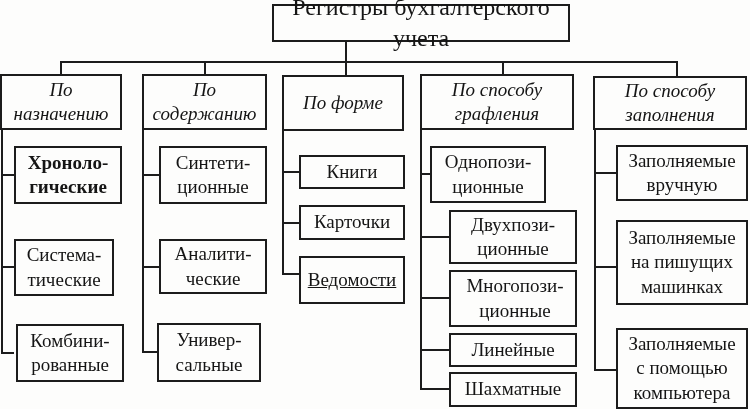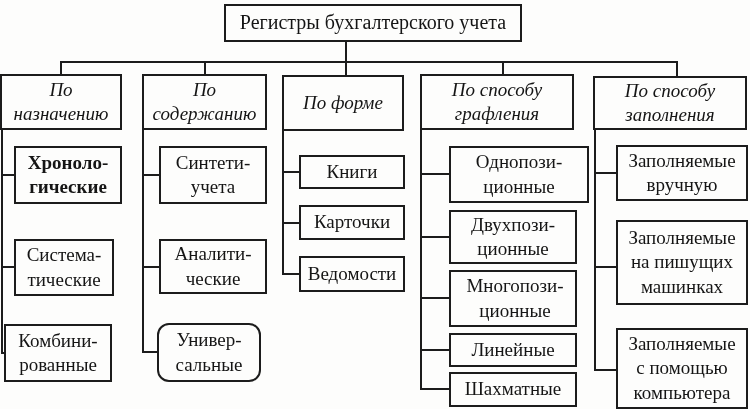--- a/index.html
+++ b/index.html
@@ -20,21 +20,21 @@
     display: flex;
     align-items: center;
     justify-content: center;
     text-align: center;
     white-space: pre-line;
     font-size: 19px;
     line-height: 1.28;
     padding: 1px 2px;
   }
   .hdr { font-style: italic; }
-  .root { font-size: 20px; }
+  .root { font-size: 24px; margin-left: 48px; }
   .ln { position: absolute; background: #1c1c1c; }
 </style>
 </head>
 <body>
 
 <div class="canvas">
 
   <div class="box root" style="left:224px; top:4px; width:298px; height:38px;"><span>Регистры бухгалтерского учета</span></div>
 
   <div class="ln" style="left:345px; top:42px; width:2px; height:34px;"></div>
@@ -47,54 +47,54 @@
   <div class="box hdr" style="left:0px; top:74px; width:122px; height:56px;"><span>По
 назначению</span></div>
   <div class="ln" style="left:1px; top:130px; width:2px; height:223px;"></div>
   <div class="ln" style="left:1px; top:174px; width:13px; height:2px;"></div>
   <div class="ln" style="left:1px; top:266px; width:13px; height:2px;"></div>
   <div class="ln" style="left:1px; top:352px; width:13px; height:2px;"></div>
   <div class="box" style="left:14px; top:146px; width:108px; height:58px;font-weight:bold;"><span>Хроноло-
 гические</span></div>
   <div class="box" style="left:14px; top:239px; width:100px; height:57px;"><span>Система-
 тические</span></div>
-  <div class="box" style="left:4px; top:324px; width:108px; height:58px;"><span>Комбини-
+  <div class="box" style="left:16px; top:324px; width:108px; height:58px;"><span>Комбини-
 рованные</span></div>
 
   <div class="box hdr" style="left:142px; top:74px; width:125px; height:56px;"><span>По
 содержанию</span></div>
   <div class="ln" style="left:142px; top:130px; width:2px; height:223px;"></div>
   <div class="ln" style="left:142px; top:174px; width:17px; height:2px;"></div>
   <div class="ln" style="left:142px; top:266px; width:17px; height:2px;"></div>
   <div class="ln" style="left:142px; top:351px; width:16px; height:2px;"></div>
   <div class="box" style="left:159px; top:146px; width:108px; height:58px;"><span>Синтети-
-учета</span></div>
+ционные</span></div>
   <div class="box" style="left:159px; top:239px; width:108px; height:55px;"><span>Аналити-
 ческие</span></div>
-  <div class="box" style="left:157px; top:323px; width:104px; height:59px;border-radius:12px;"><span>Универ-
+  <div class="box" style="left:157px; top:323px; width:104px; height:59px;"><span>Универ-
 сальные</span></div>
 
   <div class="box hdr" style="left:282px; top:75px; width:122px; height:56px;text-align:center;"><span>По форме</span></div>
   <div class="ln" style="left:282px; top:131px; width:2px; height:144px;"></div>
   <div class="ln" style="left:282px; top:171px; width:17px; height:2px;"></div>
   <div class="ln" style="left:282px; top:222px; width:17px; height:2px;"></div>
   <div class="ln" style="left:282px; top:273px; width:17px; height:2px;"></div>
   <div class="box" style="left:299px; top:205px; width:106px; height:35px;"><span>Карточки</span></div>
   <div class="box" style="left:299px; top:155px; width:106px; height:34px;"><span>Книги</span></div>
-  <div class="box" style="left:299px; top:256px; width:106px; height:36px;"><span>Ведомости</span></div>
+  <div class="box" style="left:299px; top:256px; width:106px; height:48px;text-decoration:underline;"><span>Ведомости</span></div>
 
   <div class="box hdr" style="left:420px; top:74px; width:154px; height:56px;"><span>По способу
 графления</span></div>
   <div class="ln" style="left:420px; top:130px; width:2px; height:260px;"></div>
   <div class="ln" style="left:420px; top:173px; width:29px; height:2px;"></div>
   <div class="ln" style="left:420px; top:236px; width:29px; height:2px;"></div>
   <div class="ln" style="left:420px; top:297px; width:29px; height:2px;"></div>
   <div class="ln" style="left:420px; top:349px; width:29px; height:2px;"></div>
   <div class="ln" style="left:420px; top:388px; width:29px; height:2px;"></div>
-  <div class="box" style="left:449px; top:146px; width:140px; height:57px;"><span>Однопози-
+  <div class="box" style="left:430px; top:146px; width:116px; height:57px;"><span>Однопози-
 ционные</span></div>
   <div class="box" style="left:449px; top:210px; width:128px; height:54px;"><span>Двухпози-
 ционные</span></div>
   <div class="box" style="left:449px; top:270px; width:128px; height:57px;padding-left:6px;"><span>Многопози-
 ционные</span></div>
   <div class="box" style="left:449px; top:372px; width:128px; height:35px;"><span>Шахматные</span></div>
   <div class="box" style="left:449px; top:333px; width:128px; height:34px;"><span>Линейные</span></div>
 
   <div class="box hdr" style="left:593px; top:76px; width:154px; height:54px;"><span>По способу
 заполнения</span></div>

